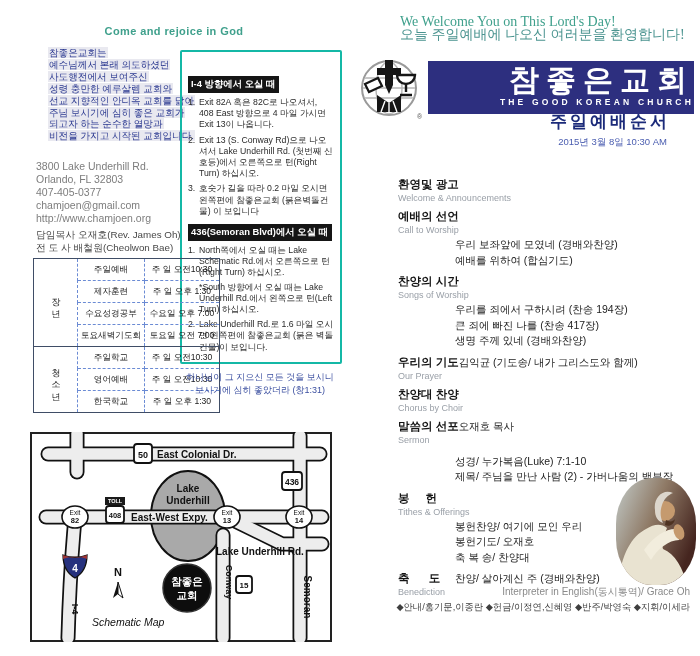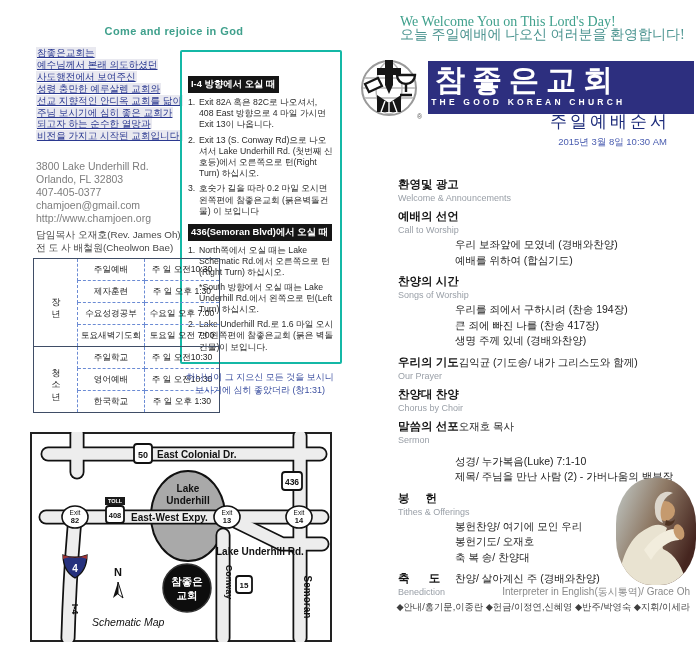--- a/index.html
+++ b/index.html
@@ -2,22 +2,22 @@
 <html><head>
 <meta charset="utf-8">
 <style>
   html,body { margin:0; padding:0; background:#fff; }
   .page { position:relative; width:700px; height:656px; background:#ffffff;
           font-family:"Liberation Sans","DejaVu Sans",sans-serif; overflow:hidden; }
 
   
   .motto { position:absolute; left:0; top:13px; width:348px; text-align:center;
            color:#3fa08c; font-weight:bold; font-size:11px; letter-spacing:.4px;margin-top:12px; }
-  .intro { position:absolute; left:36px; top:47px; width:152px;
-           font-size:9.6px; line-height:11.9px; color:#2b3990;text-decoration:underline; }
+  .intro { position:absolute; left:48px; top:47px; width:152px;
+           font-size:9.6px; line-height:11.9px; color:#2b3990; }
   .intro span { background:#e9e9f0; padding:0 1px; }
   .addr  { position:absolute; left:36px; top:160px; font-size:10.5px;
            line-height:12.9px; color:#7d7d7d; }
   .staff { position:absolute; left:36px; top:228px; font-size:9.8px;
            line-height:13px; color:#474747; }
 
   .dirbox { position:absolute; left:180px; top:50px; width:162px; box-sizing:border-box;
             border:2px solid #14b8a6; border-radius:2px; padding:21px 6px; height:314px; }
   .dirhead { background:#151515; color:#fff; font-weight:bold; font-size:9.4px;
              padding:2px 4px 2px 3px; display:inline-block; margin:2px 0 4px 0; }
@@ -41,28 +41,28 @@
   .map { position:absolute; left:30px; top:432px; }
 
   
   .welcome { position:absolute; left:400px; top:15px; width:292px; text-align:left;
              font-size:14px; line-height:13px;font-family:Liberation Serif, serif; }
   .welcome .en { color:#3fa08c; }
   .welcome .ko { color:#4b9490; }
 
   .logo { position:absolute; left:355px; top:55px; }
   .banner { position:absolute; left:428px; top:61px; width:266px; height:53px;
-            background:#2d2f7f; color:#fff; text-align:left; }
+            background:#2d2f7f; color:#fff; text-align:right; }
   .banner .ko { font-size:30px; font-weight:bold; letter-spacing:7px; text-indent:7px;
                 line-height:35px; margin-top:1px; white-space:nowrap; }
   .banner .en { font-size:8.5px; font-weight:bold; letter-spacing:3.2px; text-indent:3.2px;
                 line-height:10px; }
 
   .svc-title { position:absolute; left:460px; top:110px; width:210px; text-align:right; }
-  .svc-title .t { font-size:17px; font-weight:normal; color:#1c2b7a; letter-spacing:3px; }
+  .svc-title .t { font-size:17px; font-weight:bold; color:#1c2b7a; letter-spacing:3px; }
   .svc-title .d { font-size:9.5px; color:#4a5db0; margin-top:3px; padding-right:3px; }
 
   .order { position:absolute; left:398px; top:177px; width:302px; }
   .sec { margin-bottom:6px; }
   .sec-row { display:flex; align-items:baseline; }
   .sec-ko { font-weight:bold; font-size:11.5px; color:#141414; min-width:57px; }
   .sec-inline { font-size:10.5px; color:#222; }
   .sec-en { font-size:9px; color:#9aa0a8; margin-top:1px; }
   .sec-items { margin-left:57px; font-size:10.5px; color:#222;
                line-height:15.5px; margin-top:2px; }

